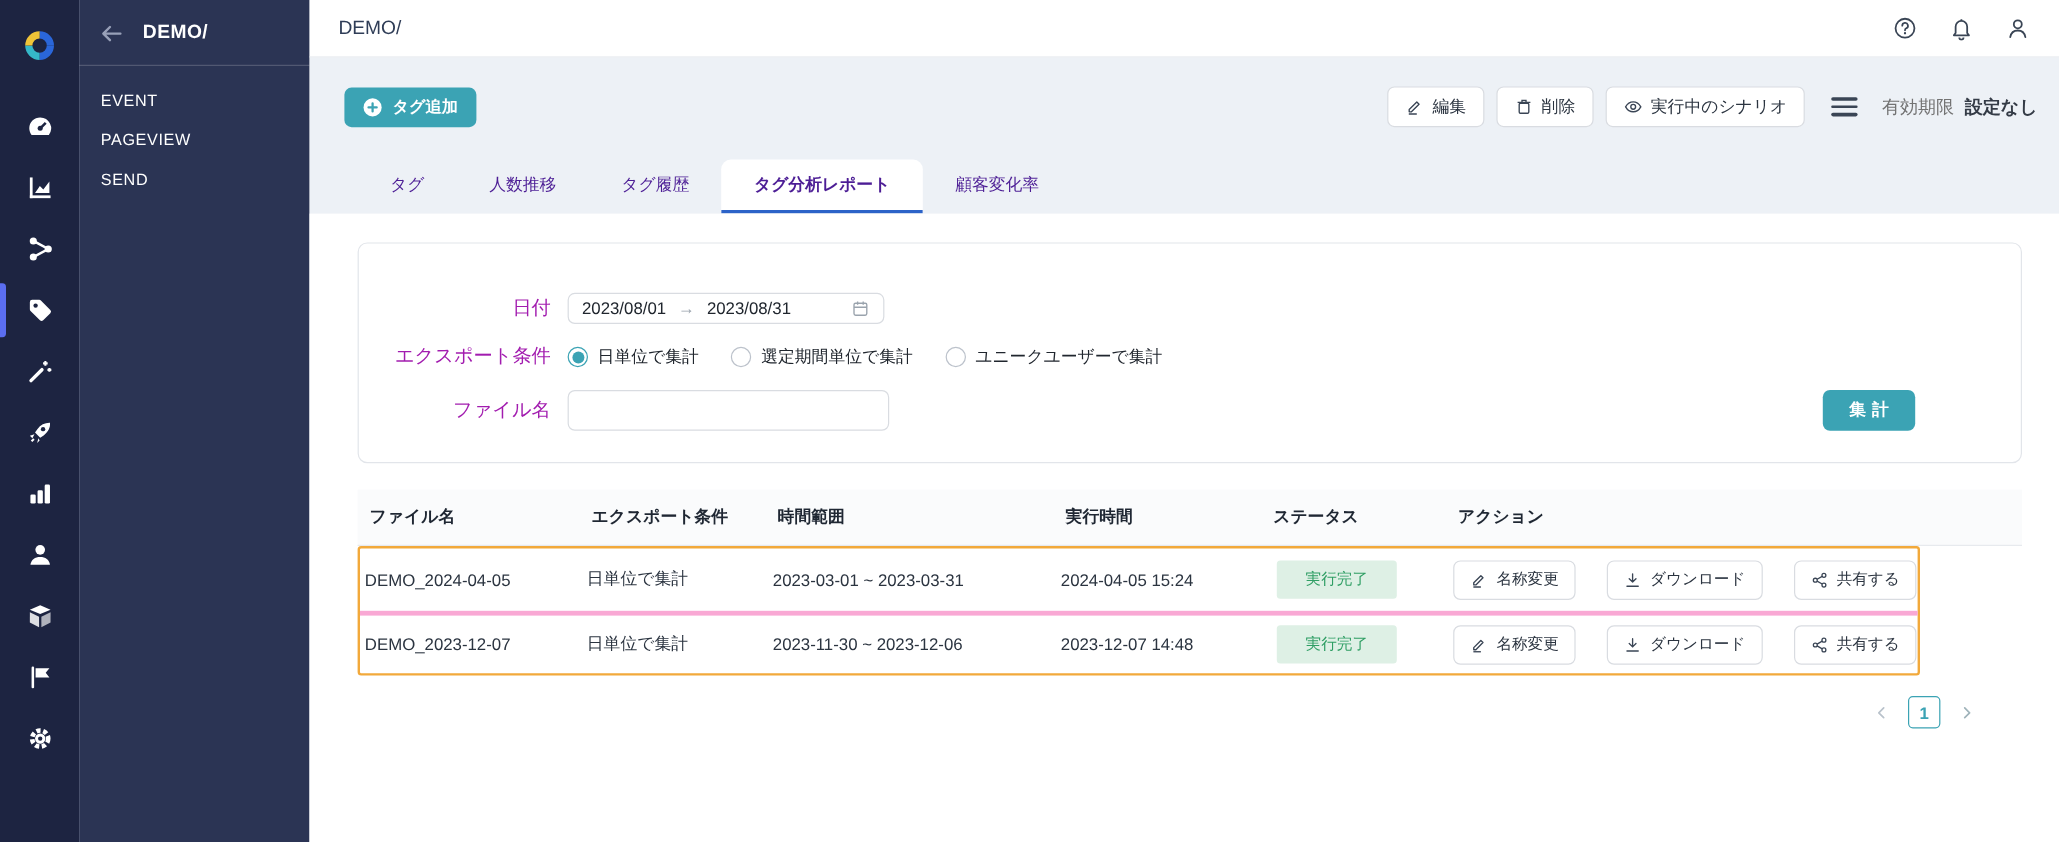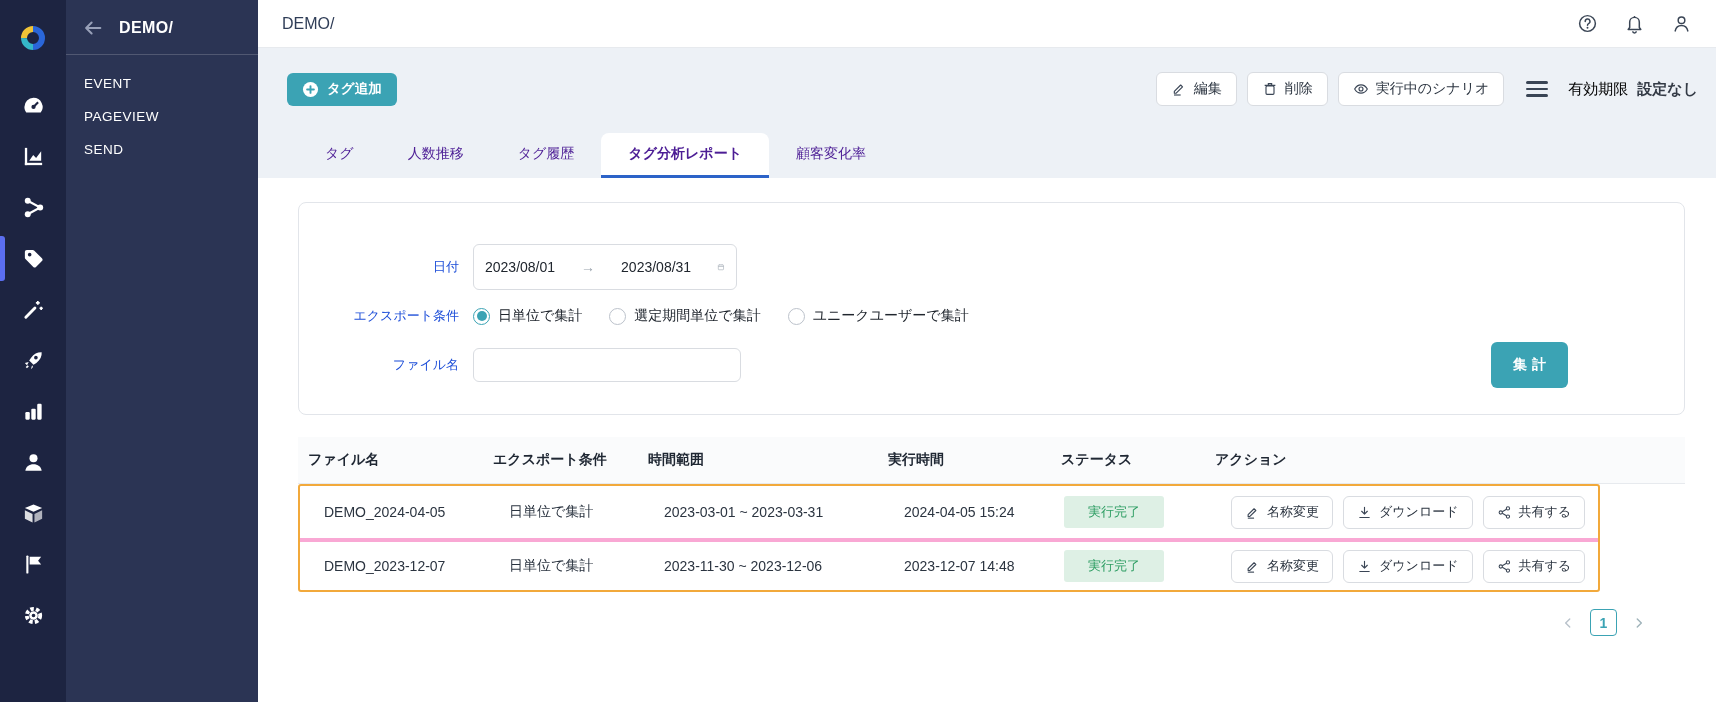--- a/index.html
+++ b/index.html
@@ -32,59 +32,59 @@
 
   
   .toolbar { display:flex; align-items:center; margin:24px 18px 0 29px; }
   .btn-teal { background:#3ba3b4; color:#fff; border:none; border-radius:6px; height:33px; padding:0 15px; font-size:13.5px; display:inline-flex; align-items:center; gap:8px; cursor:pointer; font-weight:600; font-family:inherit; }
   .toolbar-right { margin-left:auto; display:flex; align-items:center; }
   .btn-white { background:#fff; border:1px solid #d9dce1; border-radius:6px; height:34px; padding:0 14px; font-size:14px; color:#2b3440; display:inline-flex; align-items:center; gap:7px; cursor:pointer; font-family:inherit; margin-left:10px; }
   .btn-white svg { width:16px; height:16px; }
   .hamburger { width:22px; display:flex; flex-direction:column; gap:4px; margin:0 20px 0 22px; cursor:pointer; }
   .hamburger span { height:2.5px; background:#3a4555; border-radius:2px; }
   .expiry { font-size:15px; display:flex; gap:9px; align-items:center; white-space:nowrap; }
-  .expiry-label { color:#000000; font-weight:500; }
+  .expiry-label { color:#737373; font-weight:500; }
   .expiry-value { color:#343b46; font-weight:700; }
 
   
   .tabs { display:flex; margin:27px 0 0 40px; align-items:flex-end; }
   .tab { padding:12px 27px; font-size:14px; color:#4c1d95; cursor:pointer; border-bottom:3px solid transparent;font-family:Liberation Serif, serif; }
   .tab.active { background:#fff; border-radius:8px 8px 0 0; font-weight:700; border-bottom:3px solid #2c63c8; }
 
   
   .panel { background:#fff; flex:1; padding:24px 31px 0 40px; min-height:0; }
 
   
   .fcard { border:1px solid #e2e5ea; border-radius:8px; padding:24px 0 26px 0; }
   .frow { display:flex; align-items:center; margin:17px 0; }
-  .flabel { width:160px; text-align:right; margin-right:14px; font-size:13px; color:#1d4ed8; flex-shrink:0; }
-  .date-input { width:264px; height:46px; border:1px solid #d9dce1; border-radius:6px; display:flex; align-items:center; padding:0 11px; gap:26px; font-size:14px; color:#20262e; background:#fff; cursor:text; }
+  .flabel { width:160px; text-align:right; margin-right:14px; font-size:16px; color:#a21caf; flex-shrink:0; }
+  .date-input { width:264px; height:26px; border:1px solid #d9dce1; border-radius:6px; display:flex; align-items:center; padding:0 11px; gap:10px; font-size:14px; color:#20262e; background:#fff; cursor:text; }
   .date-arrow { color:#9aa3ad; font-size:14px; }
   .date-input svg { margin-left:auto; width:16px; height:16px; }
   .radios { display:flex; align-items:center; gap:27px; }
   .radio { display:flex; align-items:center; gap:8px; font-size:14px; color:#20262e; cursor:pointer; }
   .rdot { width:17px; height:17px; border-radius:50%; border:1.5px solid #bcc2cb; background:#fff; flex-shrink:0; position:relative; }
   .radio.checked .rdot { border-color:#3ba3b4; }
   .radio.checked .rdot::after { content:""; position:absolute; inset:2.5px; border-radius:50%; background:#3ba3b4; }
   .text-input { width:268px; height:34px; border:1px solid #d9dce1; border-radius:6px; padding:0 10px; font-size:14px; font-family:inherit; color:#20262e; }
-  .btn-submit { background:#3ba3b4; color:#fff; border:none; border-radius:6px; height:46px; padding:0 17px; font-size:14px; font-weight:700; letter-spacing:5px; text-indent:5px; cursor:pointer; margin-left:auto; margin-right:116px; font-family:inherit; }
+  .btn-submit { background:#3ba3b4; color:#fff; border:none; border-radius:6px; height:34px; padding:0 17px; font-size:14px; font-weight:700; letter-spacing:5px; text-indent:5px; cursor:pointer; margin-left:auto; margin-right:88px; font-family:inherit; }
 
   
   .table { margin-top:22px; }
   .thead { display:flex; align-items:center; height:47px; background:#fafbfc; border-bottom:1px solid #e7eaee; font-size:14px; font-weight:700; color:#1f2733; }
   .th { padding-left:10px; position:relative; }
   .th:not(:first-child)::before { content:""; position:absolute; left:0; top:13px; bottom:13px; width:1px; background:#e0e3e8; }
   .c-file { width:185px; } .c-cond { width:155px; } .c-range { width:240px; } .c-exec { width:173px; } .c-status { width:154px; } .c-actions { flex:1; }
   .rows-box { border:2px solid #f2a93b; border-radius:3px; width:1302px; }
   .trow { display:flex; align-items:center; height:52px; font-size:14px; color:#2b3440; }
   .trow + .trow { border-top:4px solid #f9a8d4; }
-  .td { padding-left:24px; }
+  .td { padding-left:4px; }
   .trow .c-status { display:flex; }
   .badge { background:#def0e5; color:#2f9e64; font-size:13px; padding:7px 24px; border-radius:3px; margin-left:11px; font-weight:500;font-family:Liberation Mono, monospace; }
-  .actions { display:flex; gap:10px;font-family:Liberation Mono, monospace; }
+  .actions { display:flex; gap:26px;font-family:Liberation Mono, monospace; }
   .btn-action { background:#fff; border:1px solid #d9dce1; border-radius:6px; height:33px; padding:0 13px; font-size:13px; color:#2b3440; display:inline-flex; align-items:center; gap:7px; cursor:pointer; font-family:inherit; }
   .btn-action svg { width:15px; height:15px; }
 
   
   .pagination { display:flex; align-items:center; justify-content:flex-end; gap:13px; margin-top:17px; padding-right:37px; }
   .pg-chev { width:18px; height:18px; cursor:pointer; display:flex; align-items:center; justify-content:center; }
   .pg-page { width:27px; height:27px; border:1.5px solid #3ba3b4; color:#3ba3b4; border-radius:4px; display:flex; align-items:center; justify-content:center; font-size:14px; font-weight:700; cursor:pointer; background:#fff; }
 </style>
 </head>
 <body>

